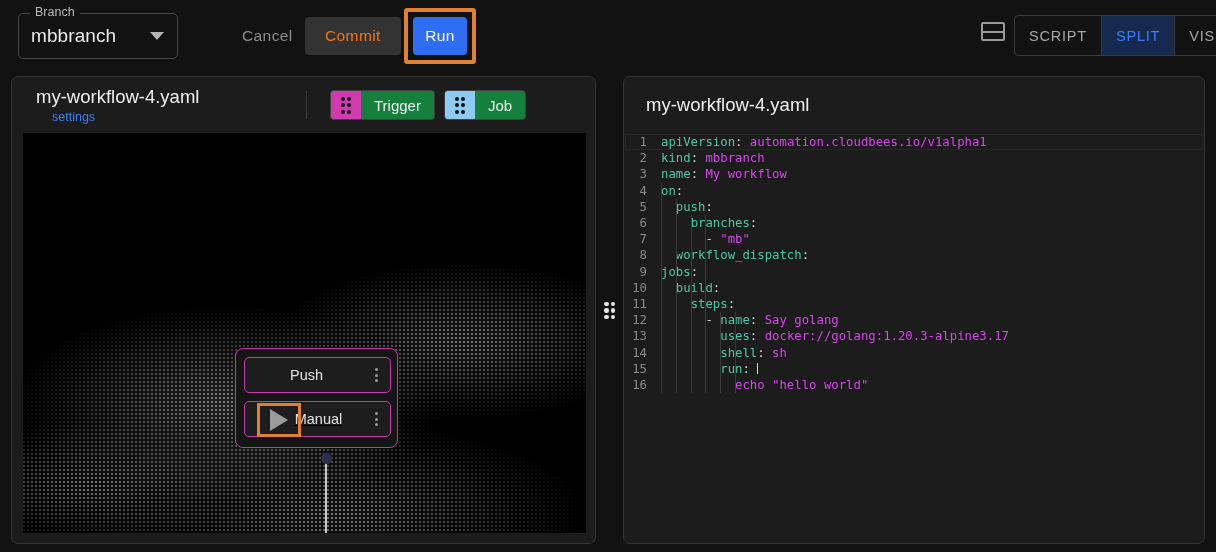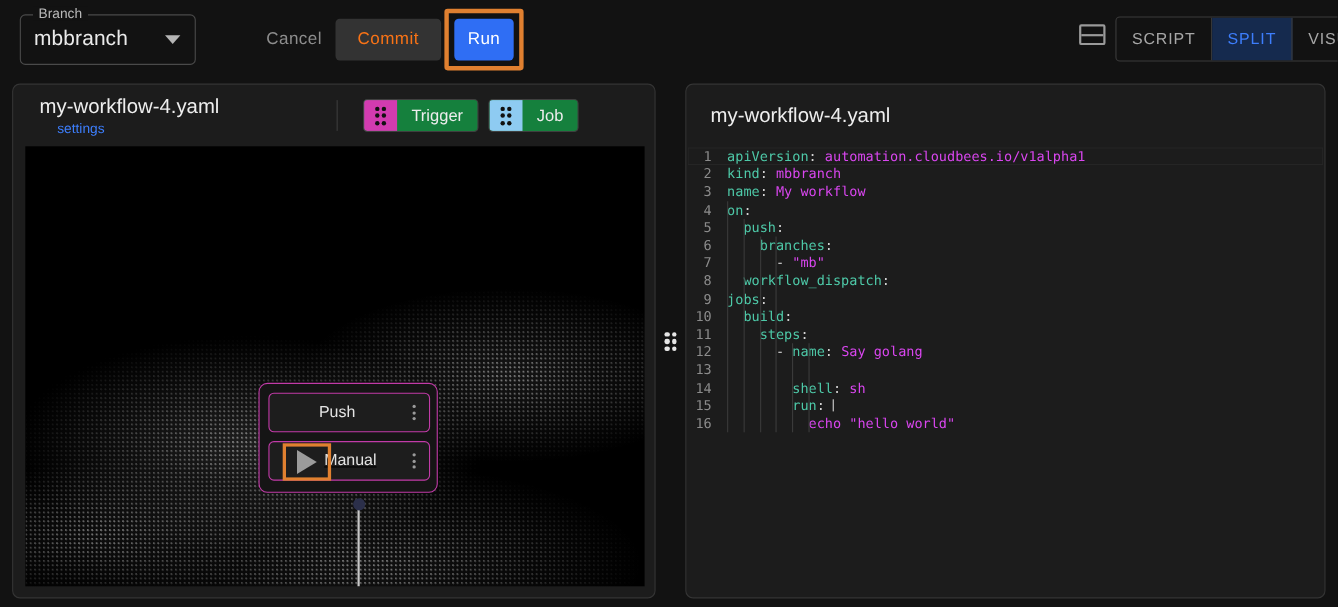--- a/index.html
+++ b/index.html
@@ -391,20 +391,21 @@
         <div class="code-line">
           <span class="ln">11</span>
           <span class="code-text"><span class="p">    </span><span class="k">steps</span><span class="p">:</span></span>
         </div>
         <div class="code-line">
           <span class="ln">12</span>
           <span class="code-text"><span class="p">      - </span><span class="k">name</span><span class="p">: </span><span class="v">Say golang</span></span>
         </div>
         <div class="code-line">
           <span class="ln">13</span>
+          <span class="code-text"><span class="p">        </span><span class="k">uses</span><span class="p">: </span><span class="v">docker://golang:1.20.3-alpine3.17</span></span>
         </div>
         <div class="code-line">
           <span class="ln">14</span>
           <span class="code-text"><span class="p">        </span><span class="k">shell</span><span class="p">: </span><span class="v">sh</span></span>
         </div>
         <div class="code-line">
           <span class="ln">15</span>
           <span class="code-text"><span class="p">        </span><span class="k">run</span><span class="p">: </span><span class="caret"></span></span>
         </div>
         <div class="code-line">

